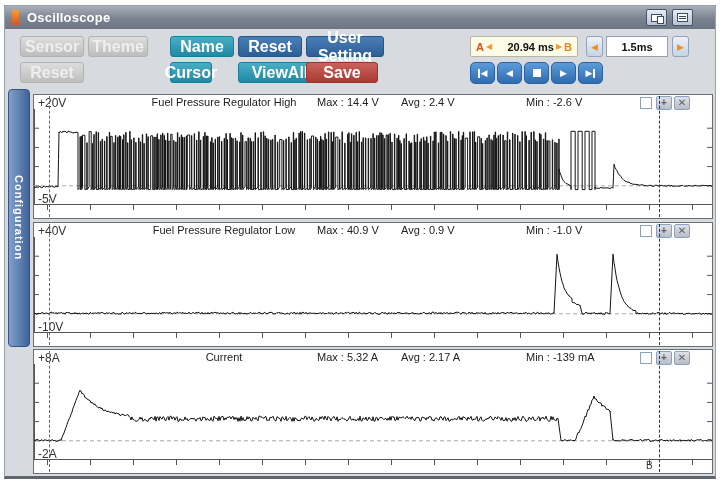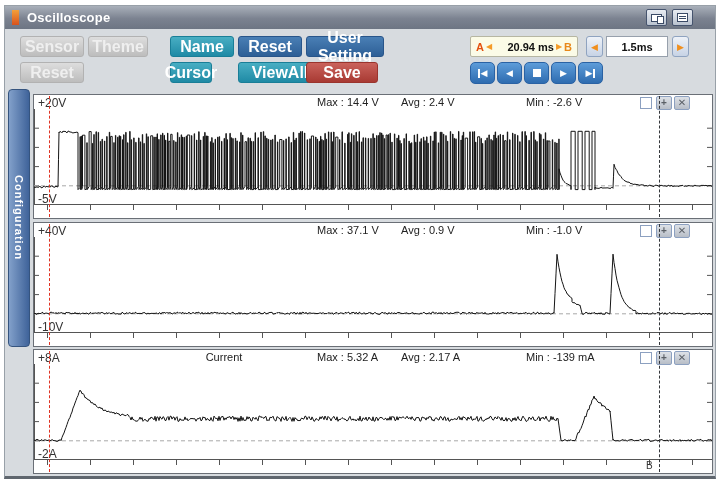--- a/index.html
+++ b/index.html
@@ -143,20 +143,21 @@
         <span class="bar"></span>
     </button>
 
     <div class="sidetab">
       <span>Configuration</span>
     </div>
 
     <div class="panel" style="top:88px" id="panel0">
   <span class="vlab top">+20V</span>
   <span class="vlab bot">-5V</span>
+  <span class="hdr-name">Fuel Pressure Regulator High</span>
   <span class="hdr-max">Max : 14.4 V</span>
   <span class="hdr-avg">Avg : 2.4 V</span>
   <span class="hdr-min">Min : -2.6 V</span>
   <span class="chk"></span>
   <span class="sqbtn plus">+</span>
   <span class="sqbtn close">✕</span>
   <svg class="plot" viewBox="0 0 678 96">
           <line x1="0.5" y1="0" x2="0.5" y2="96" stroke="#555"></line>
           <line x1="0" y1="95.5" x2="678" y2="95.5" stroke="#555"></line>
           <line x1="0" y1="19.2" x2="5" y2="19.2" stroke="#555"></line>
@@ -172,21 +173,22 @@
         </svg>
   <div class="strip">
           <div class="ticks"></div>
         </div>
   <div class="curA" style="left: 15px;"></div>
   <div class="curB" style="left: 625px;"></div>
 </div>
     <div class="panel" style="top:216px" id="panel1">
   <span class="vlab top">+40V</span>
   <span class="vlab bot">-10V</span>
-  <span class="hdr-max">Max : 37.1 V</span>
+  <span class="hdr-name">Fuel Pressure Regulator Low</span>
+  <span class="hdr-max">Max : 40.9 V</span>
   <span class="hdr-avg">Avg : 0.9 V</span>
   <span class="hdr-min">Min : -1.0 V</span>
   <span class="chk"></span>
   <span class="sqbtn plus">+</span>
   <span class="sqbtn close">✕</span>
   <svg class="plot" viewBox="0 0 678 96">
           <line x1="0.5" y1="0" x2="0.5" y2="96" stroke="#555"></line>
           <line x1="0" y1="95.5" x2="678" y2="95.5" stroke="#555"></line>
           <line x1="0" y1="19.2" x2="5" y2="19.2" stroke="#555"></line>
           <line x1="673" y1="19.2" x2="678" y2="19.2" stroke="#555"></line>

